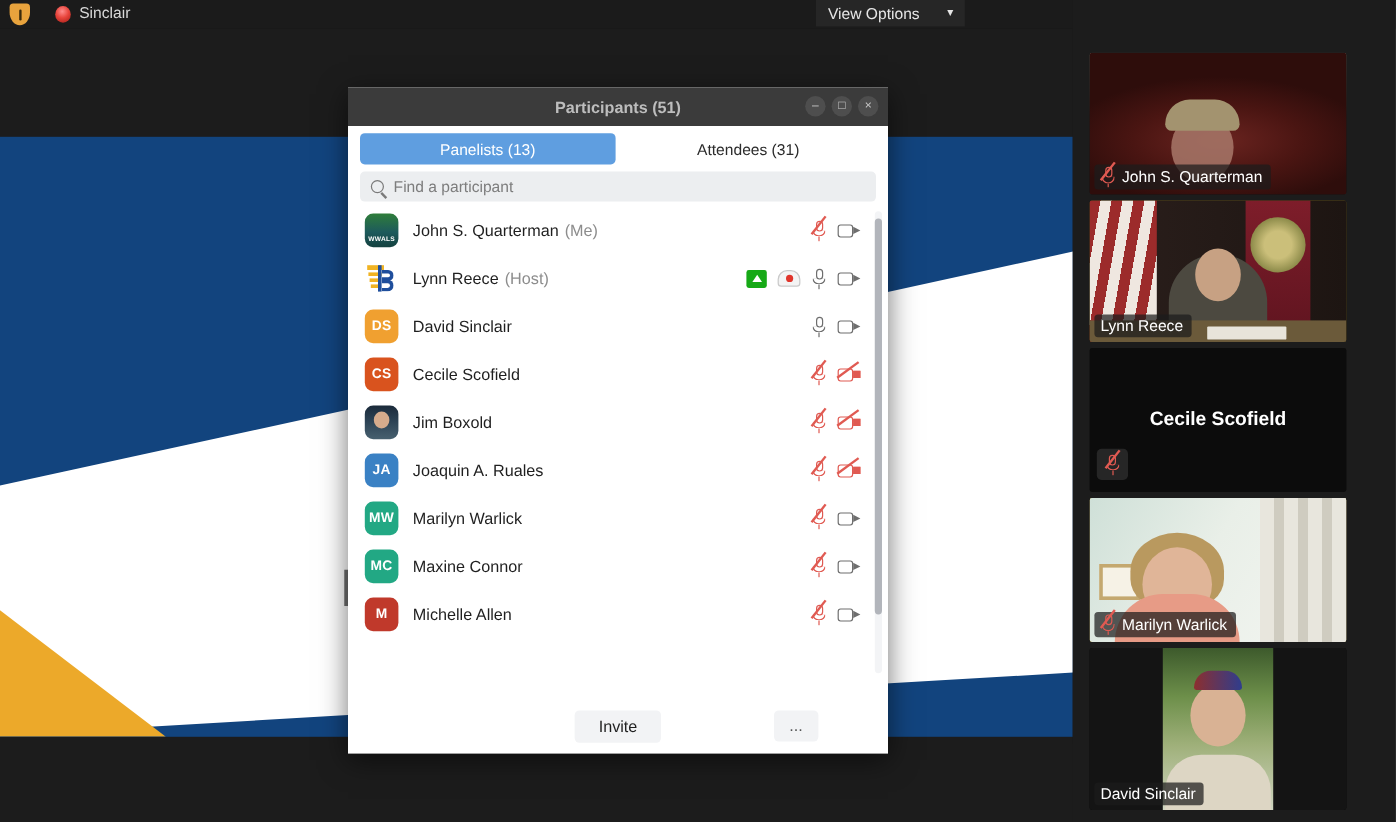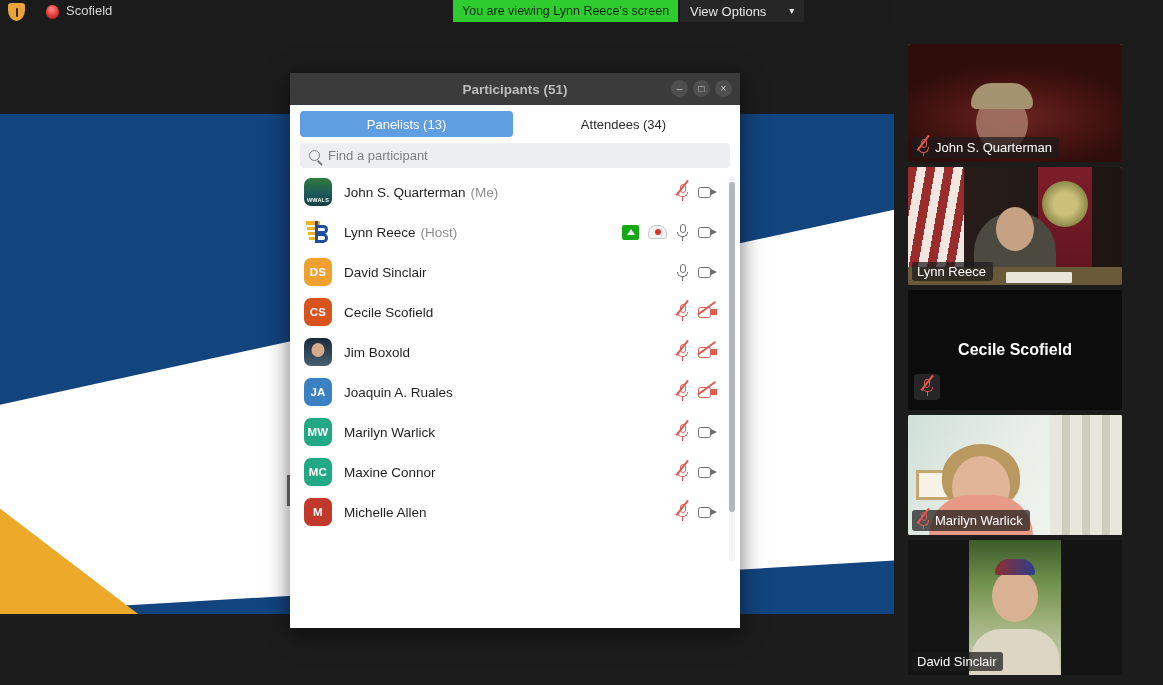--- a/index.html
+++ b/index.html
@@ -340,24 +340,21 @@
   }
 </style>
 </head>
 <body>
 
 <div id="app">
 
   <div class="topbar">
     <div class="shield-icon"></div>
     <div class="rec-dot"></div>
-    <div class="rec-label">Scofield</div>
-    <div class="viewing-banner">
-      <span>You are viewing Lynn Reece's screen</span>
-    </div>
+    <div class="rec-label">Sinclair</div>
     <div class="view-options">
       <span>View Options</span>
       <span class="chev">▾</span>
     </div>
   </div>
 
   <div class="shared-screen">
     <div class="slide">
       <div class="slide-white"></div>
       <div class="slide-gold"></div>
@@ -375,21 +372,21 @@
       <div class="dialog-title">Participants (51)</div>
       <div class="win-btns">
         <div class="win-btn">–</div>
         <div class="win-btn">□</div>
         <div class="win-btn">×</div>
       </div>
     </div>
 
     <div class="tabs">
       <div class="tab active">Panelists (13)</div>
-      <div class="tab">Attendees (34)</div>
+      <div class="tab">Attendees (31)</div>
     </div>
 
     <div class="searchbar">
       <span class="search-glyph"></span>
       <span class="search-ph">Find a participant</span>
     </div>
 
     <div class="plist" id="participant-list">
       <div class="scrollbar">
           <i></i>
@@ -536,20 +533,24 @@
               <u></u>
             </span>
             <span class="cam">
               <b></b>
               <i></i>
             </span>
           </span>
         </div>
       </div>
 
+    <div class="dialog-footer">
+      <div class="invite-btn">Invite</div>
+      <div class="more-btn">...</div>
+    </div>
   </div>
 
   <div class="strip" id="video-strip">
       <div class="tile" style="height: 118px;">
         <div class="art art-jq">
           <span class="face"></span>
           <span class="cap"></span>
         </div>
         <div class="nameplate">
           <span class="mic muted">

